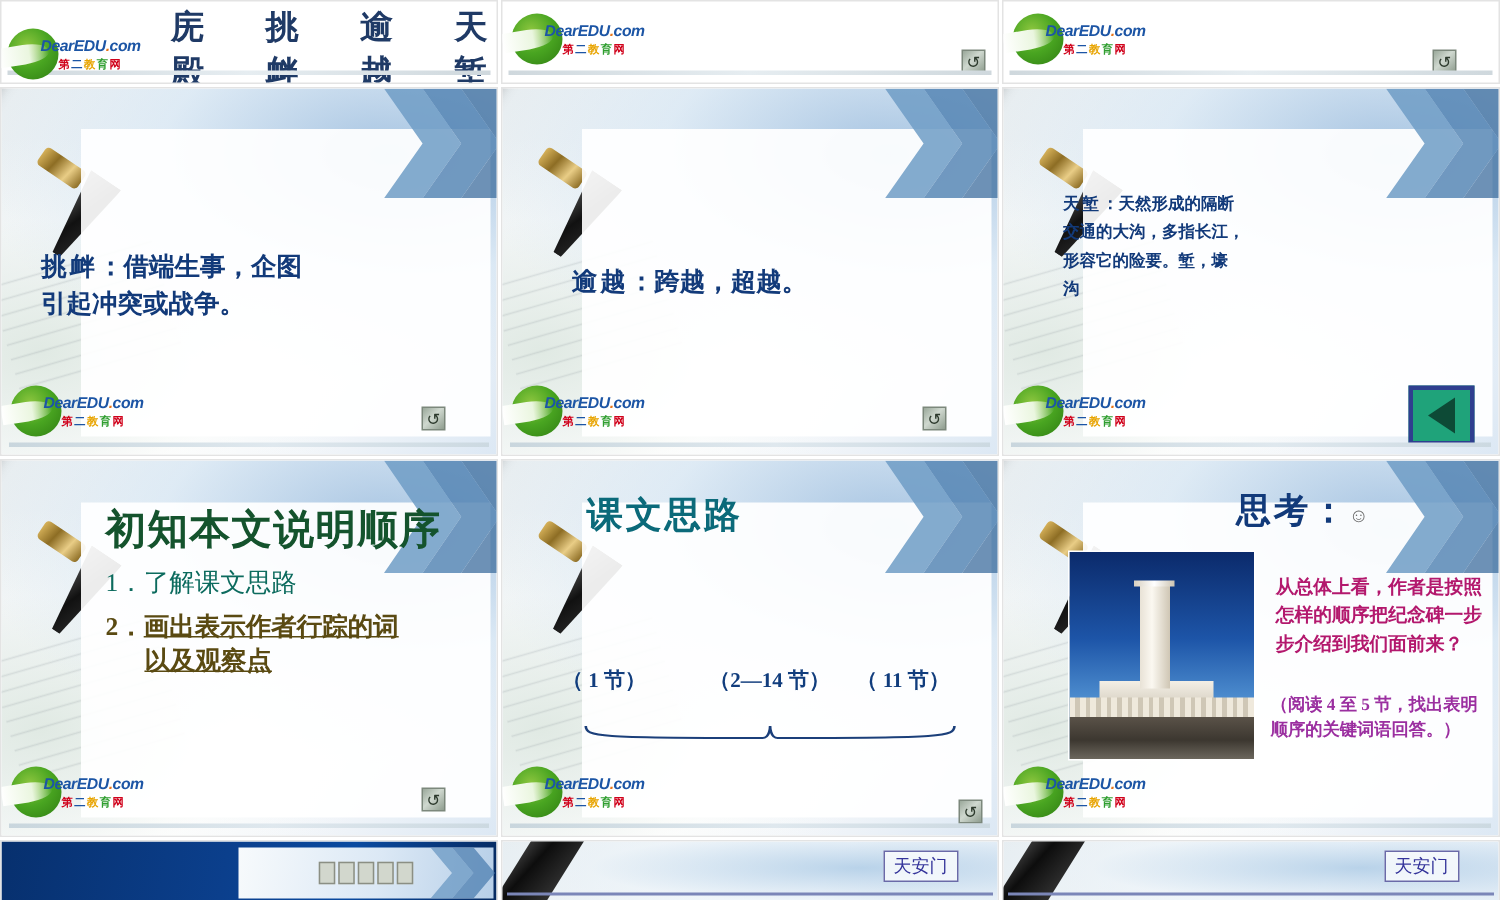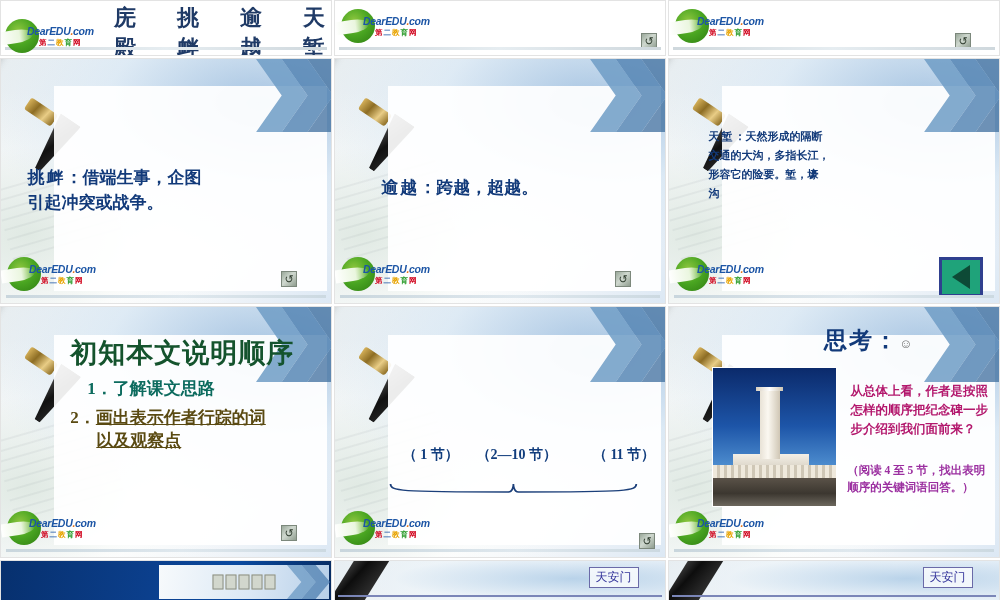--- a/index.html
+++ b/index.html
@@ -215,21 +215,21 @@
   .def-b { top: 48%; left: 14%; }
   .def-c { top: 28%; left: 12%; right: 4%; font-size: 11px; line-height: 1.72; }
   
   .s-outline .title {
     position: absolute; left: 21%; top: 11%;
     font-size: 27px; color: #14532d; font-weight: 700;
     letter-spacing: 1px;
   }
   .s-outline .item1 {
     position: absolute; left: 21%; top: 28%;
-    font-size: 17px; color: #0c6b5e; font-weight: 700; margin-left: 17px;
+    font-size: 17px; color: #0c6b5e; font-weight: 400;
   }
   .s-outline .item2 {
     position: absolute; left: 21%; top: 40%; right: 5%;
     font-size: 17px; color: #5a4a12; font-weight: 700;
     line-height: 1.35;
   }
   .s-outline .item2 u { text-decoration: underline; }
   .s-outline .item2 .ind { display:block; padding-left: 26px; }
   
   .s-flow .title {
@@ -262,21 +262,21 @@
     width:0;height:0;
     border-top:6px solid transparent;
     border-bottom:6px solid transparent;
     border-left:13px solid #12306b;
   }
   .sectrow {
     position: absolute; left: 12%; right: 3%; top: 56%;
     display: flex; justify-content: space-between;
     color: #113d7d; font-weight: 700; font-size: 14px;
   }
-  .sectrow span { display:block; width: 30%; text-align:right; line-height:1.2; }
+  .sectrow span { display:block; width: 30%; text-align:left; line-height:1.2; }
   .brace {
     position: absolute; left: 16%; right: 8%; top: 70%;
     height: 12px;
   }
   .brace svg { width:100%; height:100%; display:block; }
   .sumbox {
     position: absolute; left: 18%; right: 4%; top: 76%;
     border: 1px solid #8fa6b5;
     background: rgba(255,255,255,.55);
     color: #0b5c54; font-weight: 700; font-size: 14px;
@@ -577,24 +577,25 @@
   </div>
   <div class="paperlines"></div>
       <div class="card"></div>
       <div class="chevrons">
     <svg viewBox="0 0 80 90" preserveAspectRatio="none">
       <path d="M0,0 L26,0 L52,45 L26,90 L0,90 L26,45 Z" fill="#6f9cc6" opacity=".85"></path>
       <path d="M26,0 L52,0 L78,45 L52,90 L26,90 L52,45 Z" fill="#4d7fb0" opacity=".8"></path>
       <path d="M52,0 L80,0 L80,90 L52,90 L78,45 Z" fill="#3d6d9e" opacity=".75"></path>
     </svg>
   </div>
+      <div class="title">课文思路</div>
       <div class="sectrow">
           <span>（ 1
 节）</span>
-          <span>（2—10 节）</span>
+          <span>（2—14 节）</span>
           <span>（ 11
 节）</span>
         </div>
       <div class="brace">
         <svg viewBox="0 0 200 12" preserveAspectRatio="none">
           <path d="M2,2 C2,9 8,10 96,10 C100,10 100,2 100,2 C100,2 100,10 104,10 C192,10 198,9 198,2" fill="none" stroke="#1b3f7a" stroke-width="1.4"></path>
         </svg>
       </div>
       <div class="logo">
     <span class="leaf"></span>

